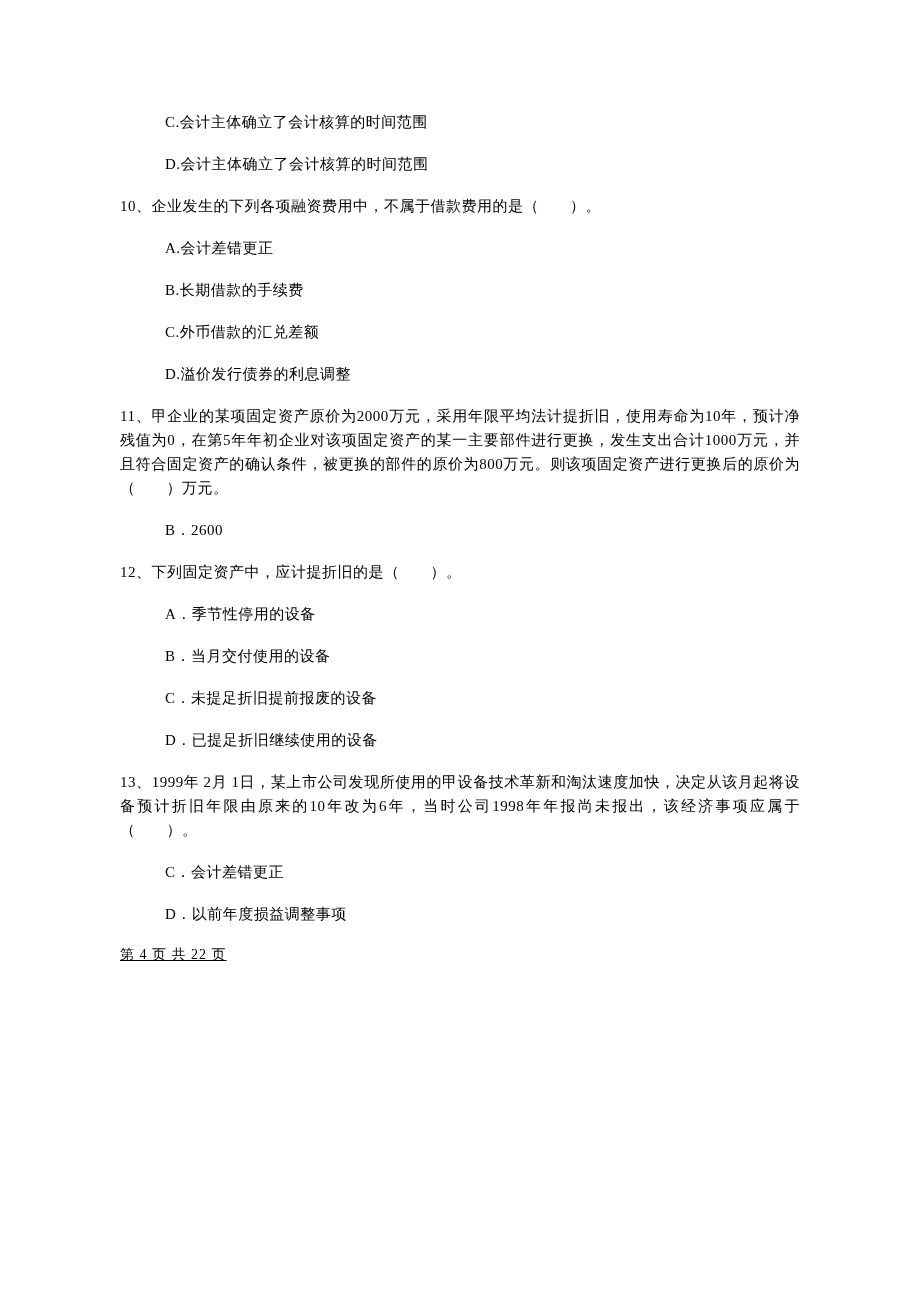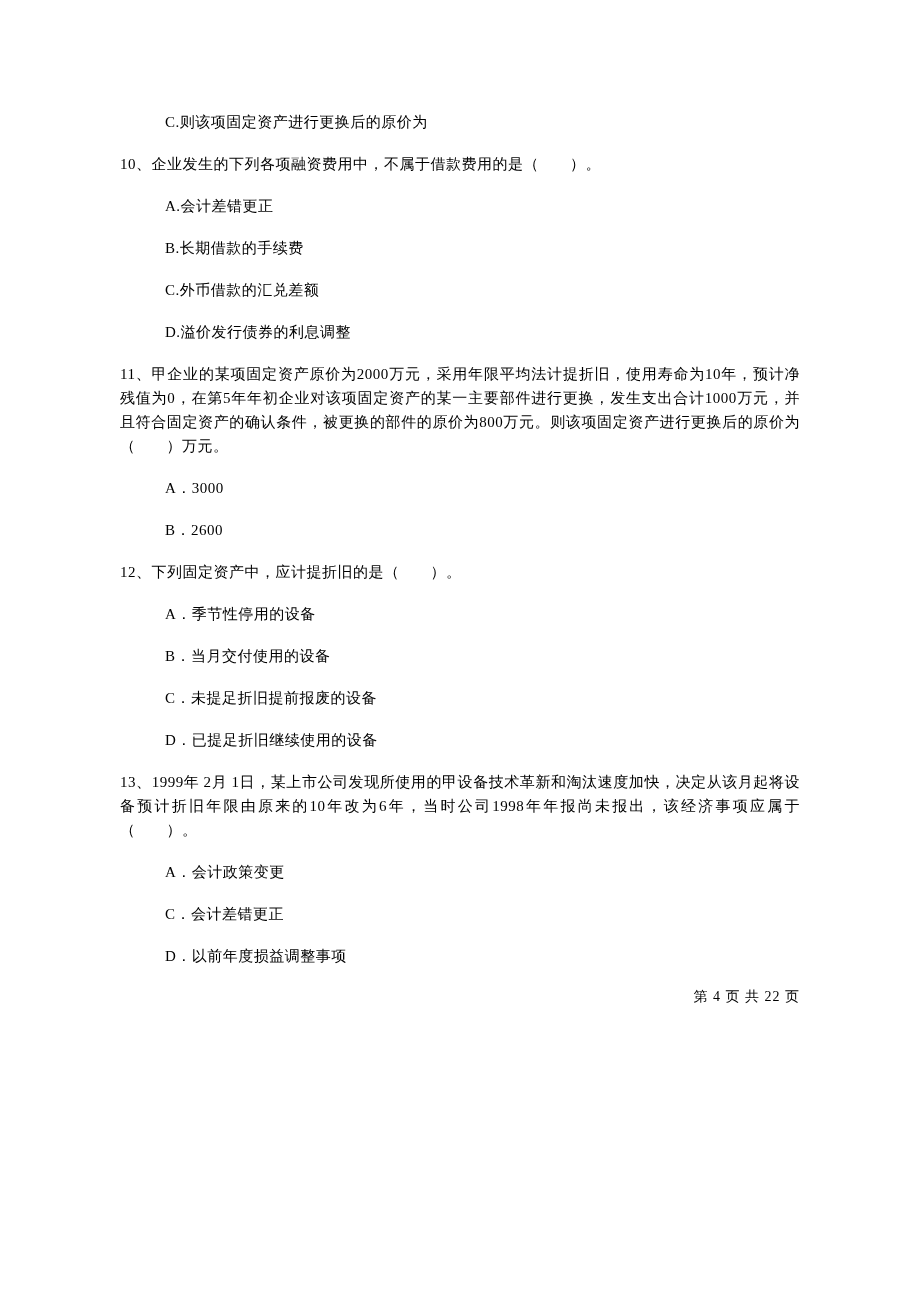--- a/index.html
+++ b/index.html
@@ -20,48 +20,48 @@
       margin-bottom: 18px;
       letter-spacing: 0.5px;
     }
     .question {
       margin-bottom: 18px;
       margin-top: 8px;
       text-align: justify;
       letter-spacing: 0.5px;
     }
     .footer {
-      text-align: right;
+      text-align: left;
       font-size: 14px;
       margin-top: 18px;
       letter-spacing: 1px;
+      text-decoration: underline;
     }
   </style>
 </head>
 <body>
 
 <div class="page">
 
-  <div class="option">C.则该项固定资产进行更换后的原价为</div>
+  <div class="option">C.会计主体确立了会计核算的时间范围</div>
+  <div class="option">D.会计主体确立了会计核算的时间范围</div>
 
   <div class="question">10、企业发生的下列各项融资费用中，不属于借款费用的是（　　）。</div>
   <div class="option">A.会计差错更正</div>
   <div class="option">B.长期借款的手续费</div>
   <div class="option">C.外币借款的汇兑差额</div>
   <div class="option">D.溢价发行债券的利息调整</div>
 
   <div class="question">11、甲企业的某项固定资产原价为2000万元，采用年限平均法计提折旧，使用寿命为10年，预计净残值为0，在第5年年初企业对该项固定资产的某一主要部件进行更换，发生支出合计1000万元，并且符合固定资产的确认条件，被更换的部件的原价为800万元。则该项固定资产进行更换后的原价为（　　）万元。</div>
-  <div class="option">A．3000</div>
   <div class="option">B．2600</div>
 
   <div class="question">12、下列固定资产中，应计提折旧的是（　　）。</div>
   <div class="option">A．季节性停用的设备</div>
   <div class="option">B．当月交付使用的设备</div>
   <div class="option">C．未提足折旧提前报废的设备</div>
   <div class="option">D．已提足折旧继续使用的设备</div>
 
   <div class="question">13、1999年 2月 1日，某上市公司发现所使用的甲设备技术革新和淘汰速度加快，决定从该月起将设备预计折旧年限由原来的10年改为6年，当时公司1998年年报尚未报出，该经济事项应属于（　　）。</div>
-  <div class="option">A．会计政策变更</div>
   <div class="option">C．会计差错更正</div>
   <div class="option">D．以前年度损益调整事项</div>
 
   <div class="footer">第 4 页 共 22 页</div>
 </div>
 
 </body></html>

